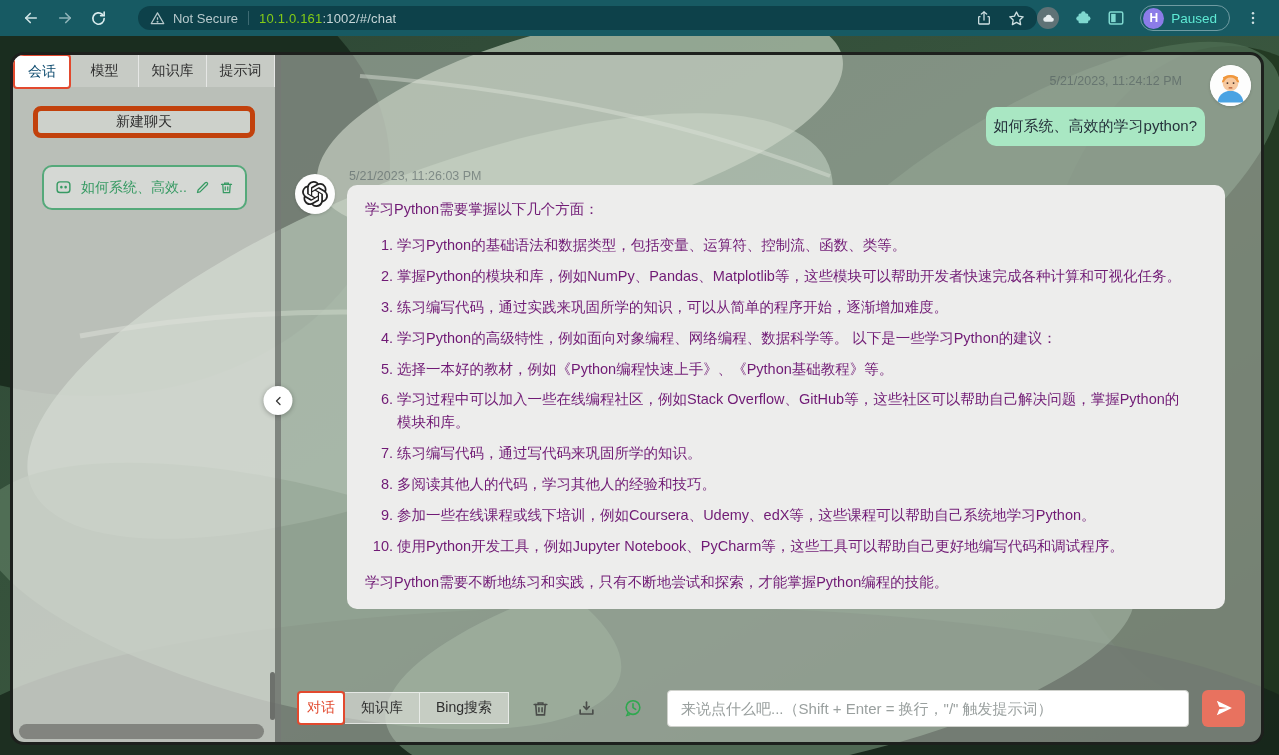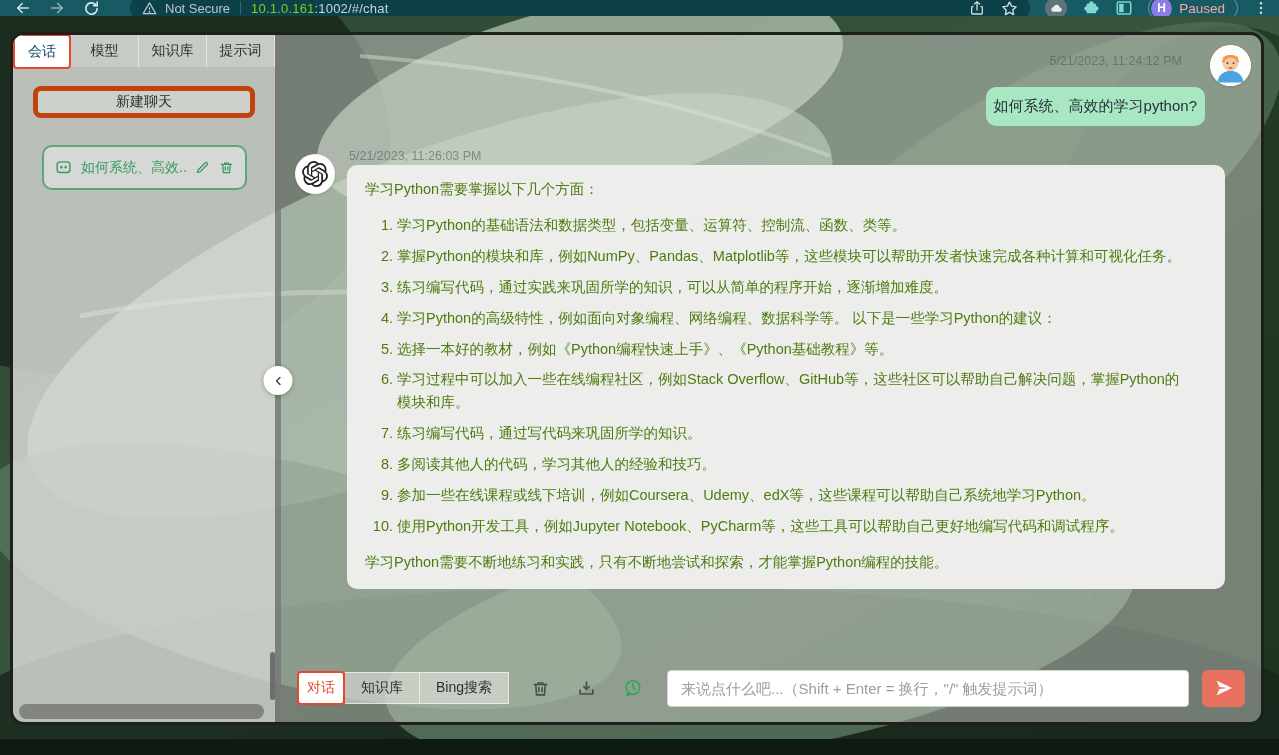--- a/index.html
+++ b/index.html
@@ -1,31 +1,31 @@
 <!DOCTYPE html>
 <html><head>
 <meta charset="utf-8">
 <style>
   * { box-sizing: border-box; margin: 0; padding: 0; }
   html,body { width:1279px; height:755px; overflow:hidden; }
   body { font-family:"Liberation Sans","DejaVu Sans",sans-serif; background:#0f1a12; }
 
   
-  .browser-bar { height:16px; background:#175a63; display:flex; align-items:center; padding:0 10px; }
+  .browser-bar { height:36px; background:#175a63; display:flex; align-items:center; padding:0 18px; }
   .nav-btn { width:26px; height:26px; display:flex; align-items:center; justify-content:center; margin-right:8px; }
   .omnibox { width:900px; height:24px; background:#0d414a; border-radius:13px; display:flex; align-items:center; padding:0 12px; margin-left:18px; font-size:13px; color:#b7c9cc; }
   .omni-sep { width:1px; height:14px; background:#3d6a72; margin:0 10px; }
   .omni-url { color:#c7d6d8; letter-spacing:.2px; }
   .omni-url b { color:#84cc16; font-weight:normal; }
   .omni-spacer { flex:1; }
   .bar-right { display:flex; align-items:center; margin-left:auto; gap:15px; }
   .cloud-badge { width:22px; height:22px; border-radius:50%; background:#5f7276; display:flex; align-items:center; justify-content:center; }
   .profile-pill { height:26px; border:1.5px solid #6f9ba2; border-radius:14px; display:flex; align-items:center; gap:7px; padding:0 12px 0 2px; }
   .profile-avatar { width:21px; height:21px; border-radius:50%; background:#8b7ce8; color:#fff; font-size:12px; display:flex; align-items:center; justify-content:center; font-weight:bold; }
-  .profile-label { color:#fca5a5; font-size:13.5px; }
+  .profile-label { color:#5eead4; font-size:13.5px; }
   .security-label { margin-left:8px; color:#b7c9cc; }
 
   
   .viewport { position:relative; width:1279px; height:723px; overflow:hidden; }
   .leaf-bg { position:absolute; inset:0; }
 
   
   .app { position:absolute; left:10px; top:16px; width:1254px; height:693px; border:3px solid #1d201d; border-radius:14px; overflow:hidden; display:flex; }
 
   
@@ -50,21 +50,21 @@
 
   .msg-user { display:flex; flex-direction:column; align-items:flex-end; }
   .msg-user .meta { display:flex; align-items:flex-start; gap:28px; }
   .msg-user .timestamp { margin-top:9px; }
   .avatar { width:41px; height:41px; border-radius:50%; background:#fdfdfd; box-shadow:0 1px 3px rgba(0,0,0,0.15); overflow:hidden; flex:0 0 41px; }
   .bubble-user { margin:1px 46px 0 0; background:#a9e7c3; border-radius:10px; padding:10px 8px; font-size:15px; color:#25323b; }
 
   .msg-assistant { margin-top:23px; position:relative; padding-left:52px; }
   .avatar-ai { position:absolute; left:0; top:5px; width:40px; height:40px; border-radius:50%; background:#fdfdfd; box-shadow:0 1px 3px rgba(0,0,0,0.15); display:flex; align-items:center; justify-content:center; }
   .msg-assistant .timestamp { display:block; margin-left:2px; }
-  .bubble-ai { margin:2px 26px 0 0; background:#ededec; border-radius:10px; padding:13px 35px 15px 18px; font-size:14.5px; color:#4d7c0f; line-height:1.58; }
+  .bubble-ai { margin:2px 26px 0 0; background:#ededec; border-radius:10px; padding:13px 35px 15px 18px; font-size:14.5px; color:#701a75; line-height:1.58; }
   .bubble-ai ol { margin:13px 0 13px 0; padding-left:32px; }
   .bubble-ai li { margin:8px 0; }
 
   
   .composer { position:absolute; left:16px; right:16px; bottom:15px; height:38px; display:flex; align-items:center; }
   .bottom-tabs { display:flex; align-items:center; height:32px; }
   .bottom-tab { height:32px; display:flex; align-items:center; justify-content:center; font-size:14px; color:#303030; background:rgba(233,234,230,0.55); border:1px solid rgba(255,255,255,0.6); border-left:none; padding:0 16px; }
   .bottom-tab.active { background:#fff; color:#e2492e; border:2px solid #e2492e; border-radius:4px; height:34px; padding:0 8px; }
   .composer-icons { display:flex; align-items:center; gap:27px; margin-left:22px; }
   .chat-input { flex:1; height:37px; margin:0 13px 0 24px; border:1px solid #cfd1cc; border-radius:4px; background:#fff; padding:0 13px; font-size:15px; color:#333; font-family:"Liberation Sans","DejaVu Sans",sans-serif; outline:none; }

